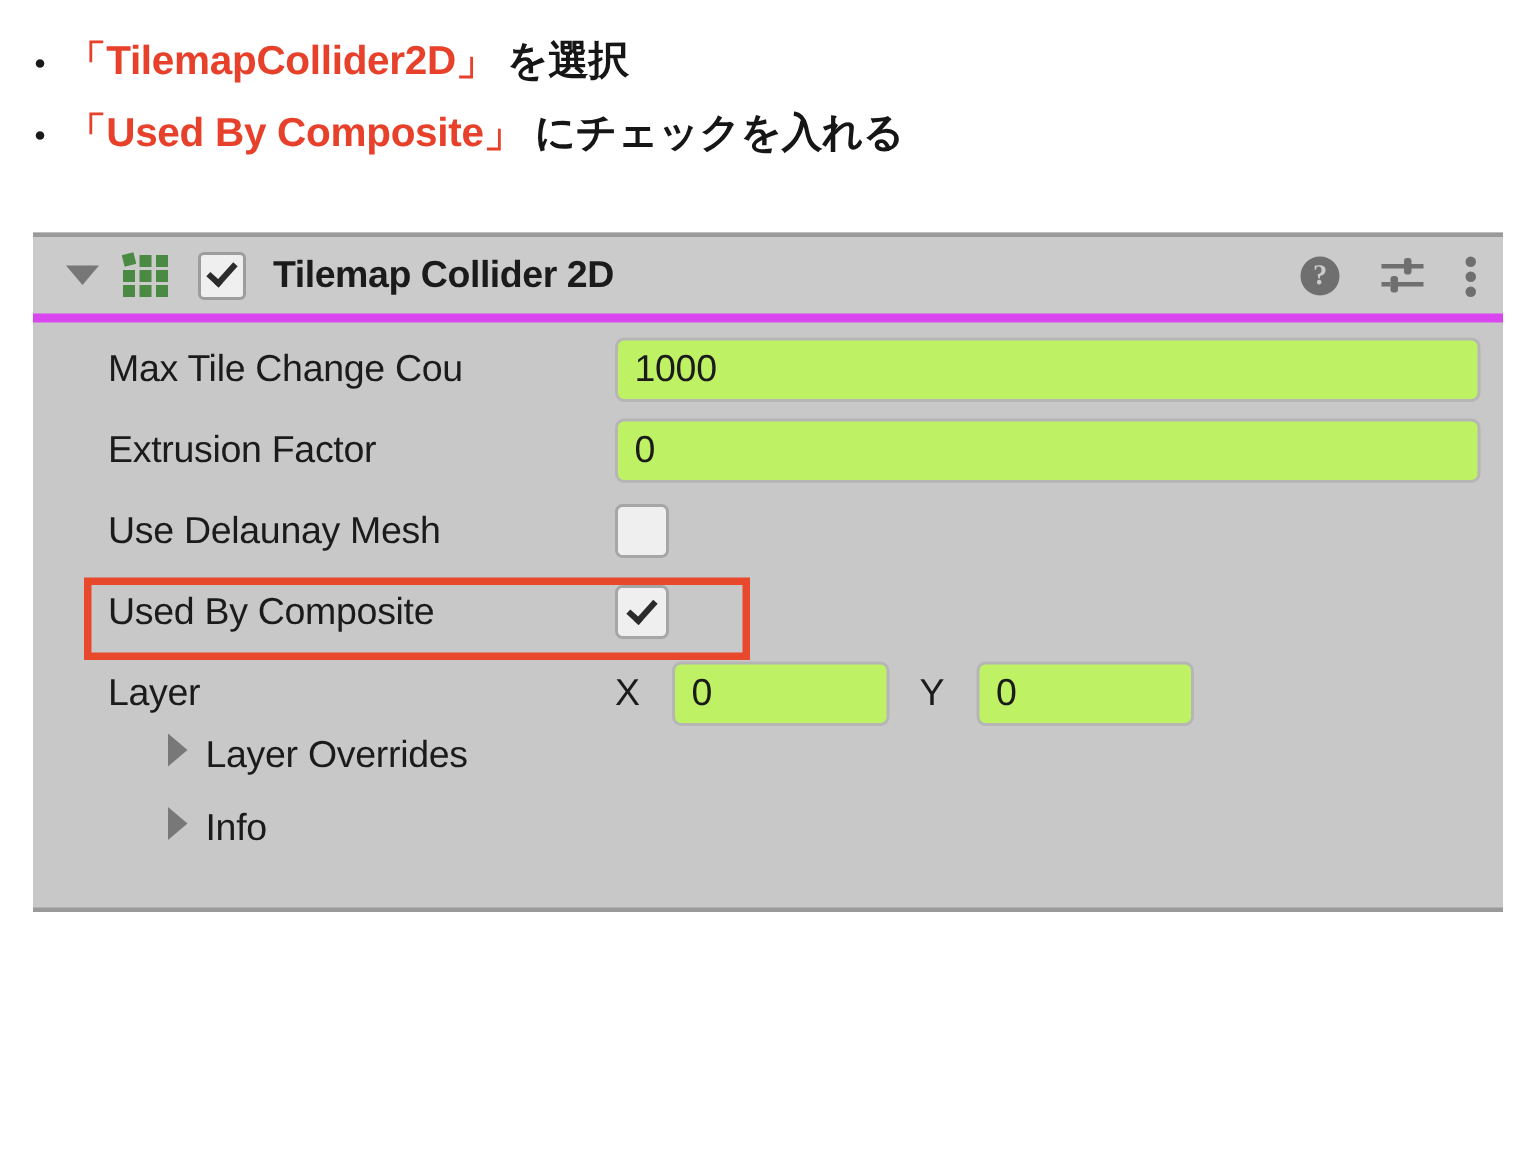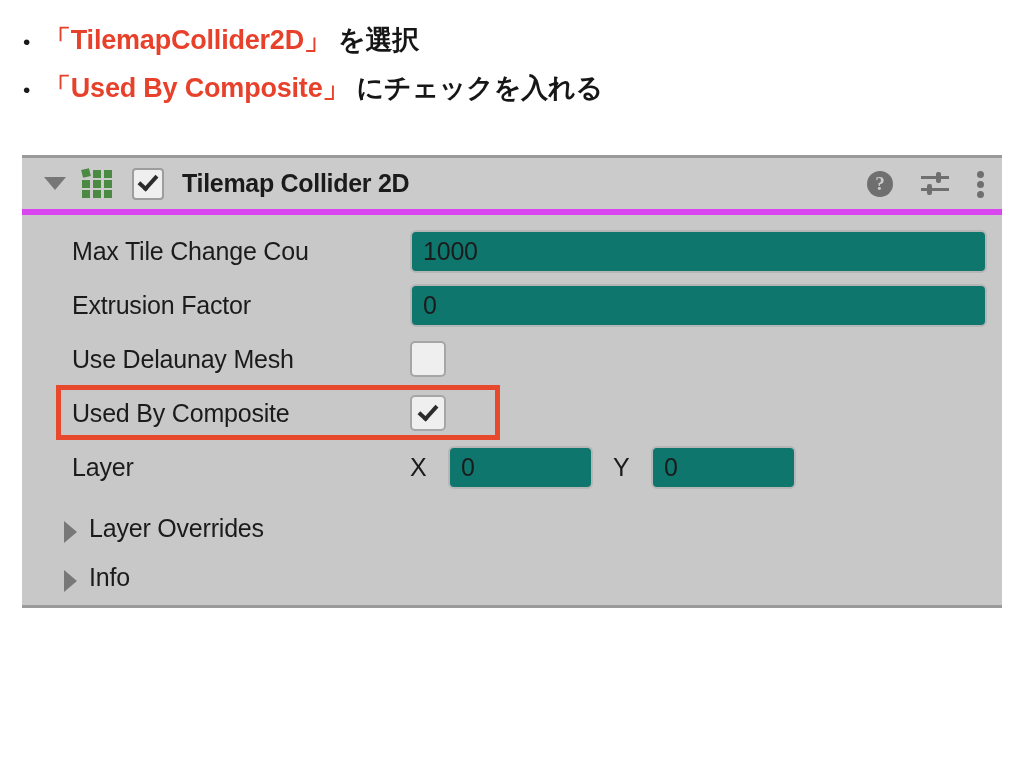--- a/index.html
+++ b/index.html
@@ -148,40 +148,40 @@
   .kebab-icon i {
     position: absolute; left: 0;
     width: 7px; height: 7px; border-radius: 50%;
     background: #6f6f6f; display: block;
   }
   .kebab-icon i:nth-child(1){ top: 0; }
   .kebab-icon i:nth-child(2){ top: 10px; }
   .kebab-icon i:nth-child(3){ top: 20px; }
 
   
-  #properties { position: relative; padding-top: 9px; }
+  #properties { position: relative; padding-top: 4px; }
   .prop-row {
     position: relative;
     height: 54px;
     display: flex;
     align-items: center;
   }
   .prop-label {
     font-size: 25px;
     color: #1b1b1b;
     margin-left: 50px;
     width: 338px;
     flex: 0 0 338px;
     white-space: nowrap;
     overflow: hidden;
     letter-spacing: -0.2px;
   }
   .prop-field {
     height: 43px;
-    background: #0f766e;
+    background: #bef264;
     border: 2px solid #b6b6b6;
     border-radius: 6px;
     box-sizing: border-box;
     font-size: 25px;
     color: #1b1b1b;
     display: flex;
     align-items: center;
     padding-left: 11px;
     letter-spacing: -0.2px;
   }
@@ -199,22 +199,23 @@
     font-size: 25px;
     color: #1b1b1b;
     width: 38px;
     flex: 0 0 38px;
   }
 
   
   .foldout-row {
     height: 49px;
     display: flex;
-    align-items: flex-end;
+    align-items: flex-start;
     padding-left: 42px;
+    margin-left: 48px;
   }
   .foldout-tri-right {
     width: 0; height: 0;
     border-top: 11px solid transparent;
     border-bottom: 11px solid transparent;
     border-left: 13px solid #787878;
     flex: 0 0 auto;
   }
   .foldout-label {
     font-size: 25px;

